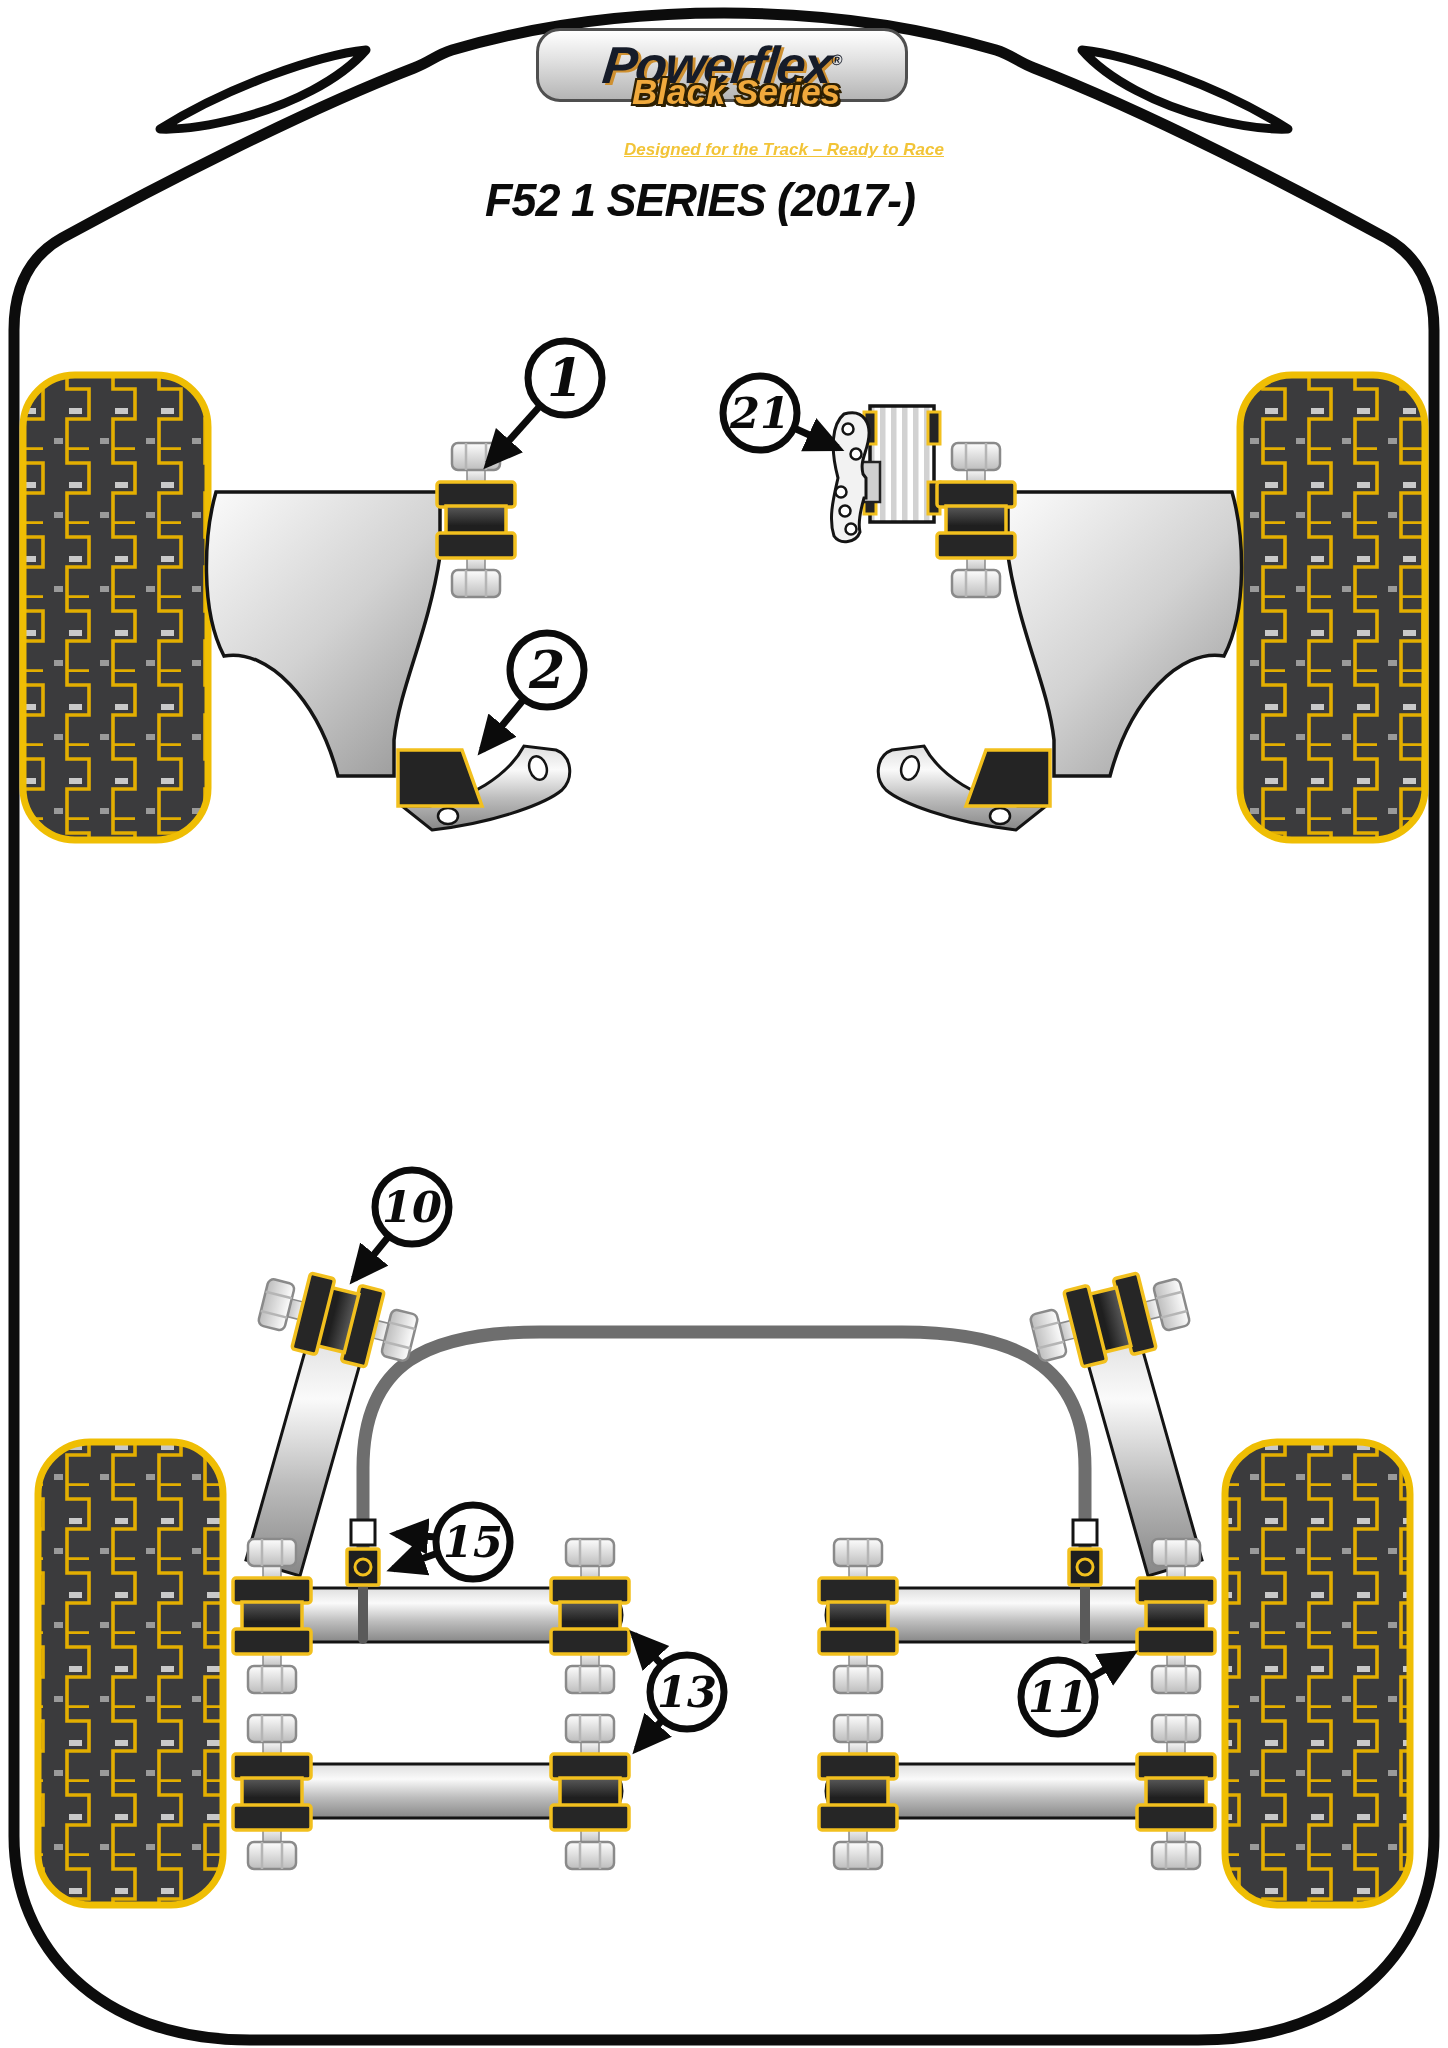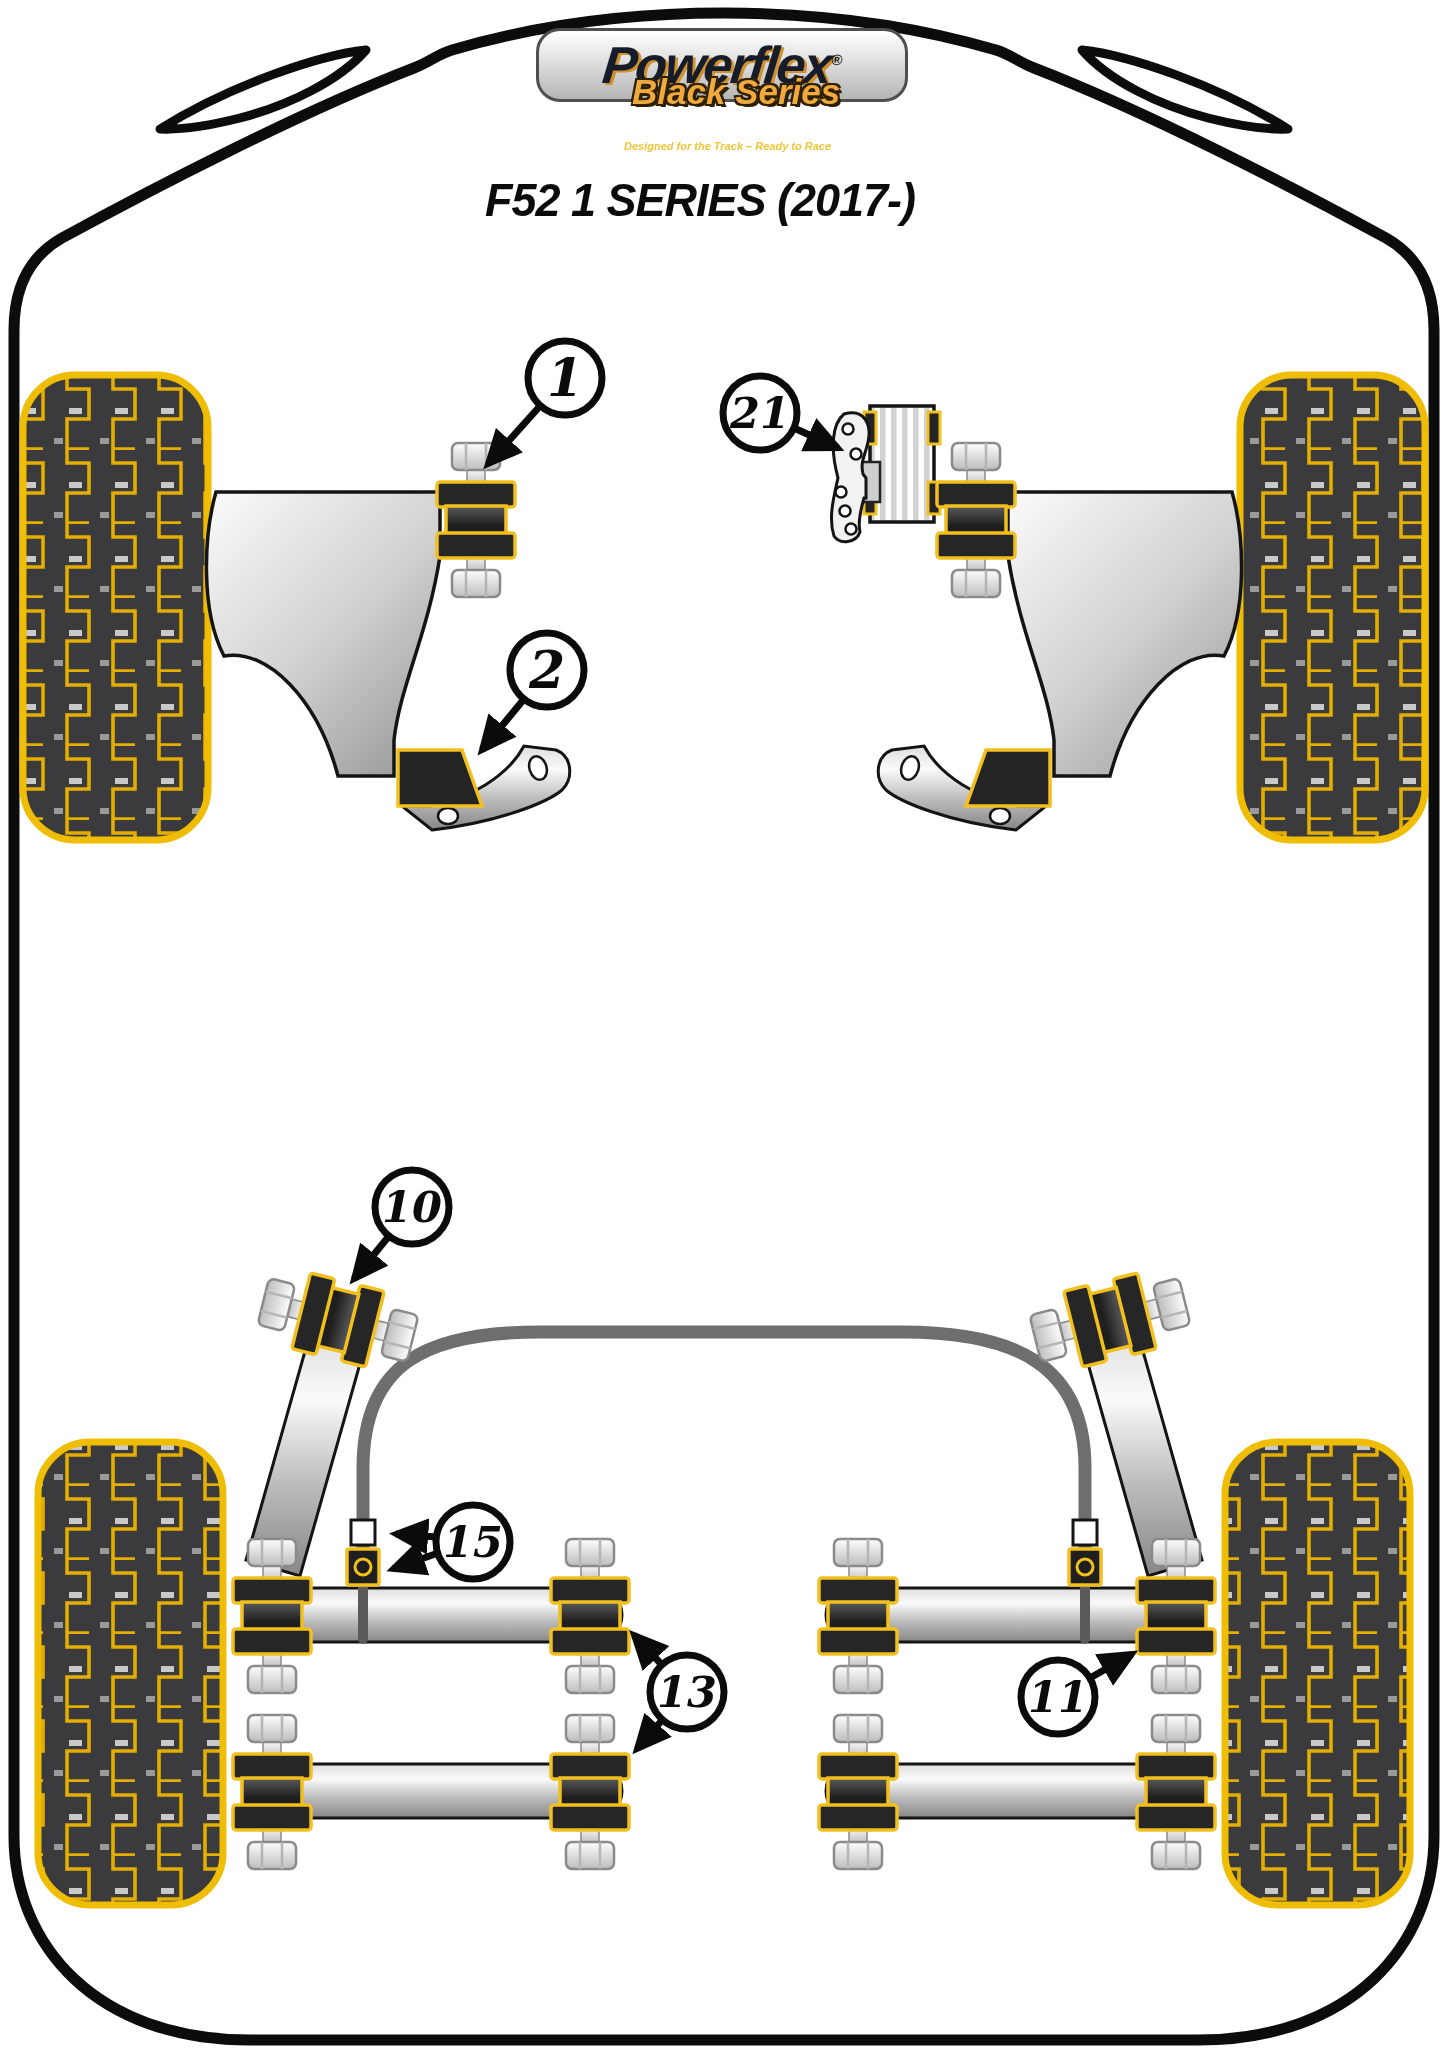--- a/index.html
+++ b/index.html
@@ -13,21 +13,21 @@
             display:flex;align-items:center;justify-content:center;}
   .logo-text{font-style:italic;font-weight:bold;font-size:52px;color:#161c29;
              letter-spacing:-2px;text-shadow:3px 2px 0 #cf9030;transform:skewX(-6deg);
              white-space:nowrap;}
   .logo-text .reg{font-size:15px;vertical-align:super;text-shadow:none;letter-spacing:0;}
   .series{position:absolute;left:96px;top:44px;font-style:italic;font-weight:bold;font-size:35px;
           color:#f0a93c;white-space:nowrap;letter-spacing:0px;
           text-shadow:-2px -2px 0 #2e2002,2px -2px 0 #2e2002,-2px 2px 0 #2e2002,
                       2px 2px 0 #2e2002,3px 3px 0 #2e2002;}
   .tagline{position:absolute;left:88px;top:112px;font-style:italic;font-weight:bold;
-           font-size:11px;color:#f2c437;white-space:nowrap;}
+           font-size:17px;color:#f2c437;white-space:nowrap;text-decoration:underline;}
   .title{position:absolute;left:420px;top:174px;width:560px;text-align:center;z-index:5;
          font-style:italic;font-weight:bold;font-size:45px;color:#0b0b0b;
          letter-spacing:-1px;white-space:nowrap;transform:scaleY(1.04);}
   
   .cnum{font-family:"DejaVu Serif",serif;font-style:italic;font-weight:bold;font-size:52px;
         fill:#0b0b0b;text-anchor:middle;}
   .cnum2{font-size:43px;}
 </style>
 </head>
 <body>

